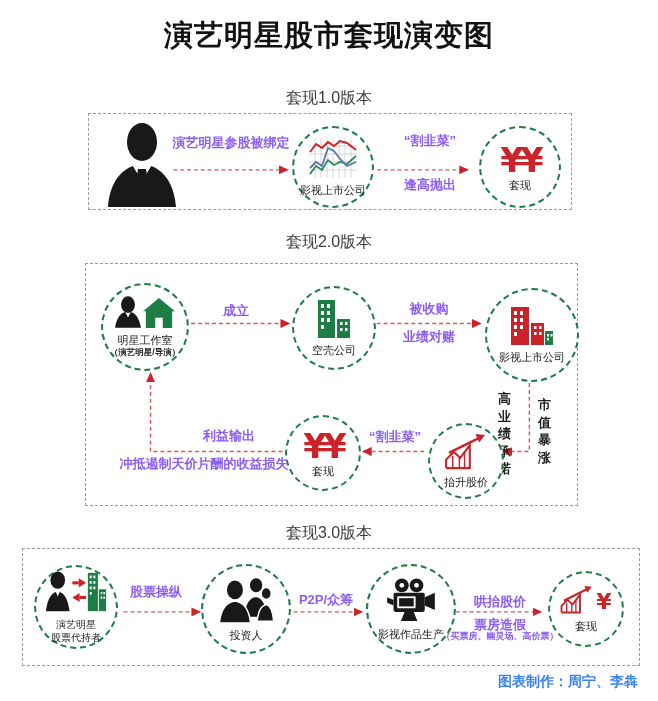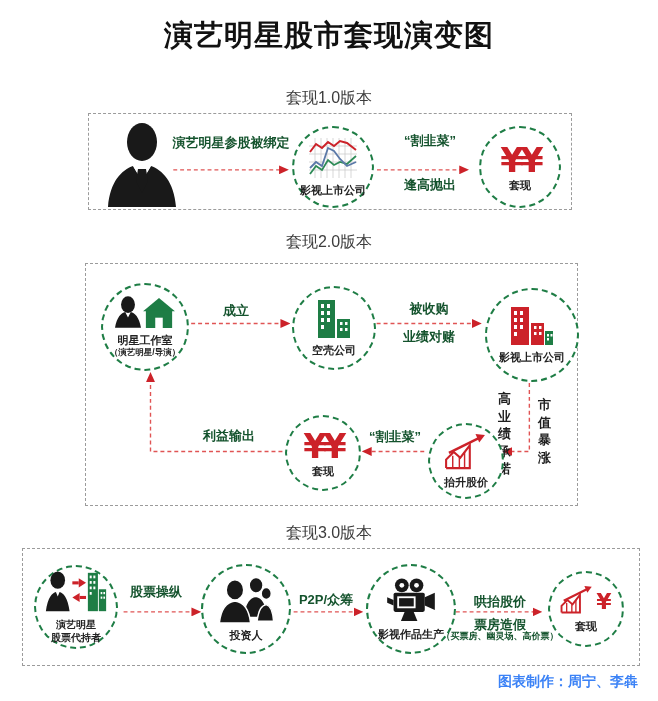--- a/index.html
+++ b/index.html
@@ -8,23 +8,23 @@
   .title{position:absolute;left:0;right:0;top:16px;margin:0;text-align:center;
          font-size:29px;font-weight:800;color:#111;letter-spacing:1px;}
   .sec-header{position:absolute;left:0;right:0;text-align:center;font-size:16px;
               font-weight:500;color:#3c3c3c;}
   .box{position:absolute;border:1px dashed #9b9b9b;background:#fff;box-sizing:border-box;}
   .wires{position:absolute;left:0;top:0;width:100%;height:100%;pointer-events:none;}
   .dash{fill:none;stroke:#e05454;stroke-width:1.4;stroke-dasharray:4 3;}
   .circle{position:absolute;border:2px dashed #1e7d45;border-radius:50%;background:#fff;
           display:flex;flex-direction:column;align-items:center;justify-content:center;
           gap:2px;box-sizing:border-box;text-align:center;}
-  .clabel{font-size:11px;font-weight:bold;color:#222;line-height:1.1;white-space:nowrap;text-align:center;}
+  .clabel{font-size:11px;font-weight:normal;color:#222;line-height:1.1;white-space:nowrap;text-align:center;}
   .csub{font-size:8.5px;font-weight:bold;color:#222;line-height:1.1;white-space:nowrap;}
-  .albl{position:absolute;font-size:13px;font-weight:bold;color:#14532d;
+  .albl{position:absolute;font-size:13px;font-weight:bold;color:#8b5cf6;
         transform:translateX(-50%);white-space:nowrap;line-height:1.1;}
   .albl.small{font-size:9px;}
   .vlabel{position:absolute;width:16px;font-size:13px;font-weight:bold;color:#1f1f1f;
           line-height:1.35;word-break:break-all;}
   .yen{font-weight:bold;color:#cc2229;font-size:34px;line-height:1;letter-spacing:-4px;
        font-family:"DejaVu Sans",sans-serif;}
   .yen.small{font-size:22px;letter-spacing:0;}
   .iconrow{display:flex;align-items:flex-end;gap:2px;}
   .abs{position:absolute;}
   .credit{position:absolute;right:20px;top:673px;font-size:14px;font-weight:bold;color:#3b82f6;}
@@ -188,20 +188,21 @@
     </div>
 
     <div class="albl" style="left:309px;top:166px;">“割韭菜”</div>
 
     <div class="circle" style="left:199px;top:151px;width:76px;height:76px;">
       <span class="yen">¥¥</span>
       <span class="clabel">套现</span>
     </div>
 
     <div class="albl" style="left:143px;top:165px;">利益输出</div>
+    <div class="albl" style="left:118px;top:193px;">冲抵遏制天价片酬的收益损失</div>
   </div>
 
   <div class="sec-header" style="top:523px;">套现3.0版本</div>
   <div class="box" style="left:22px;top:548px;width:618px;height:118px;">
     <svg class="wires" viewBox="0 0 618 118">
       <defs>
         <marker id="a3" markerUnits="userSpaceOnUse" markerWidth="10" markerHeight="9" refX="3" refY="4.5" orient="auto">
           <path d="M0,0 L10,4.5 L0,9 Z" fill="#cc2229"></path>
         </marker>
       </defs>

